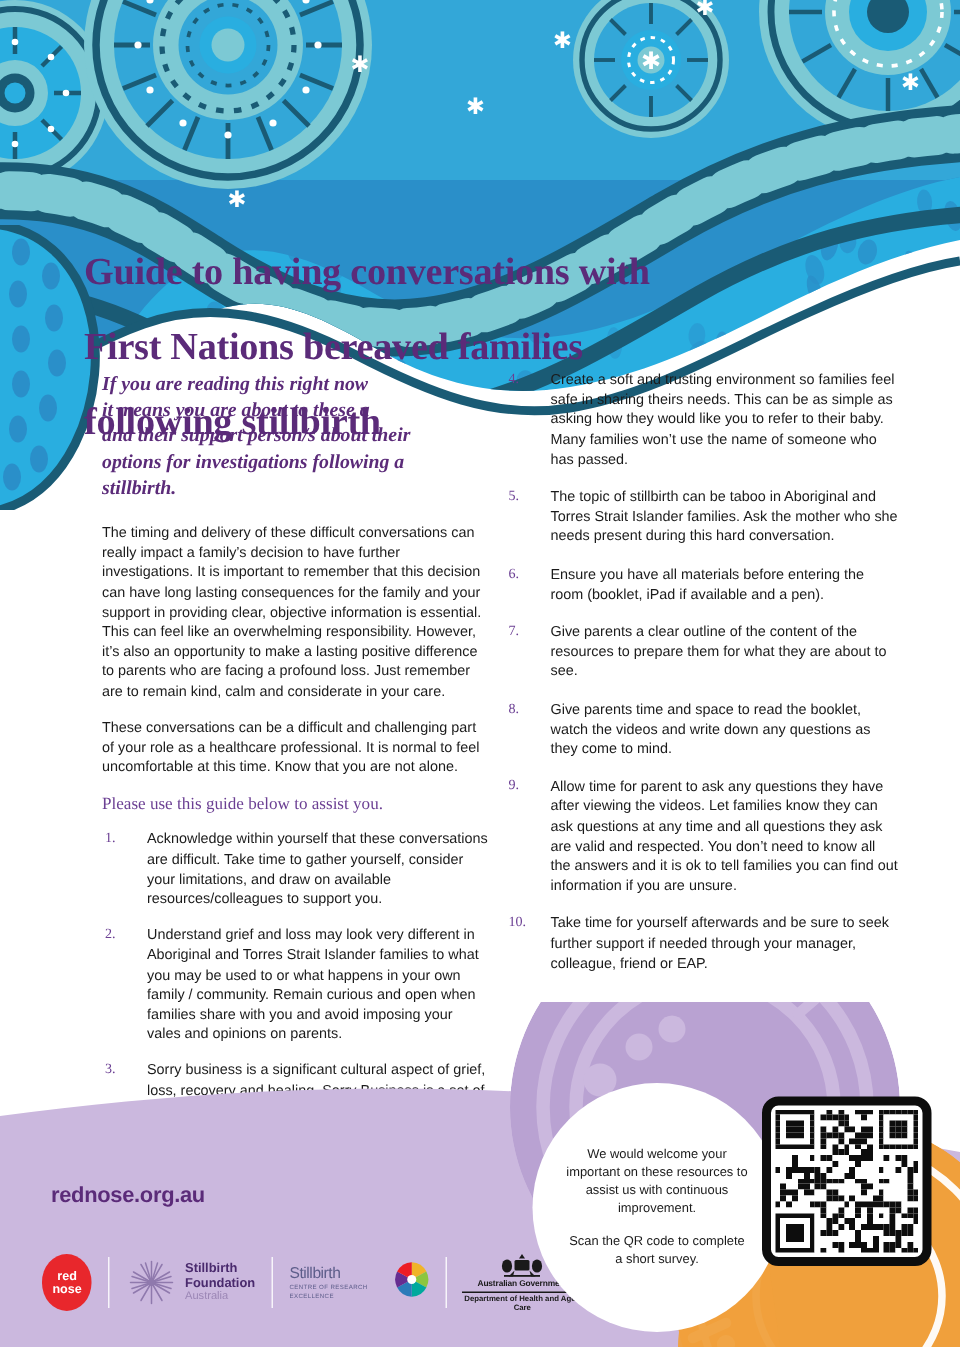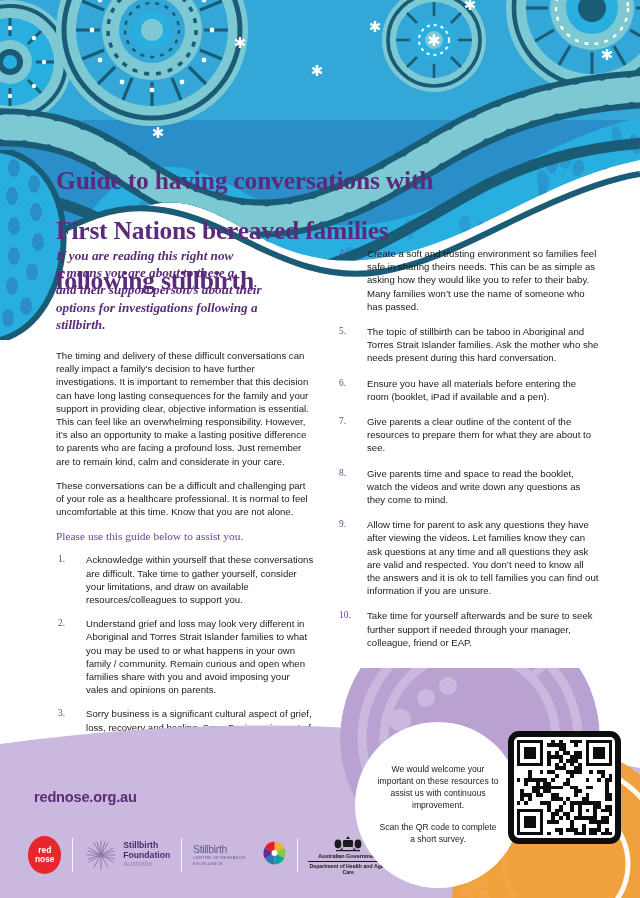--- a/index.html
+++ b/index.html
@@ -23,21 +23,21 @@
     font-weight:bold;
     color:#5b2b79;
     font-size:25.5px;
     line-height:30px;
     letter-spacing:-0.2px;
     margin:0;
   }
   .title .ln{display:block;margin-top:20px;}
 
   
-  .col-left{position:absolute;left:56px;top:247px;width:258px;}
+  .col-left{position:absolute;left:68px;top:247px;width:258px;}
   .col-right{position:absolute;left:337px;top:247px;width:262px;}
 
   .lede{
     font-family:"Liberation Serif", serif;
     font-style:italic;font-weight:bold;
     color:#5b2b79;
     font-size:13.2px;line-height:17.2px;
     margin:0 0 16px 0;
   }
   .lede .ln{display:block;}

